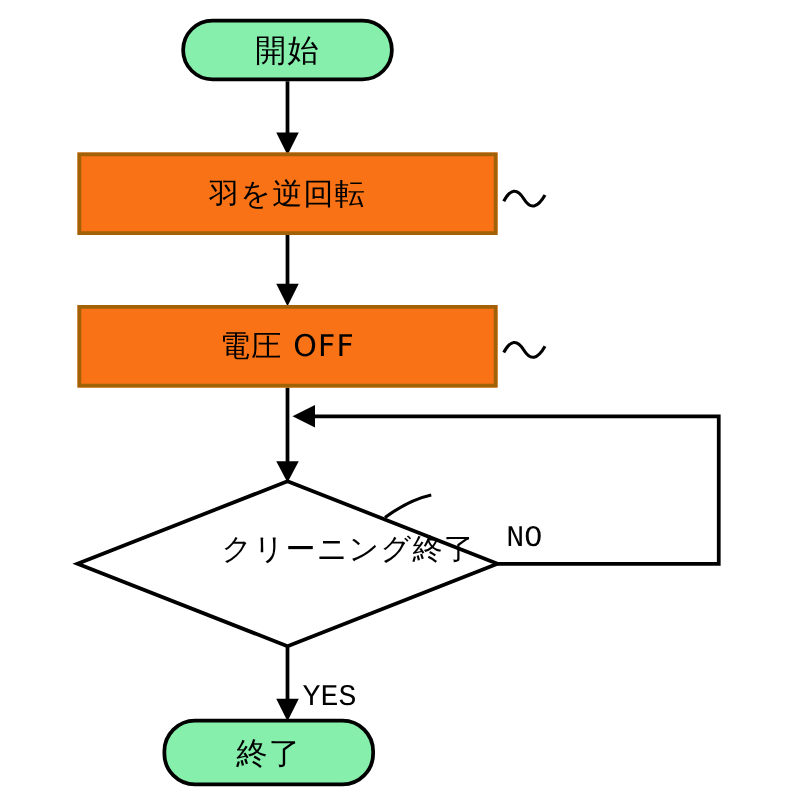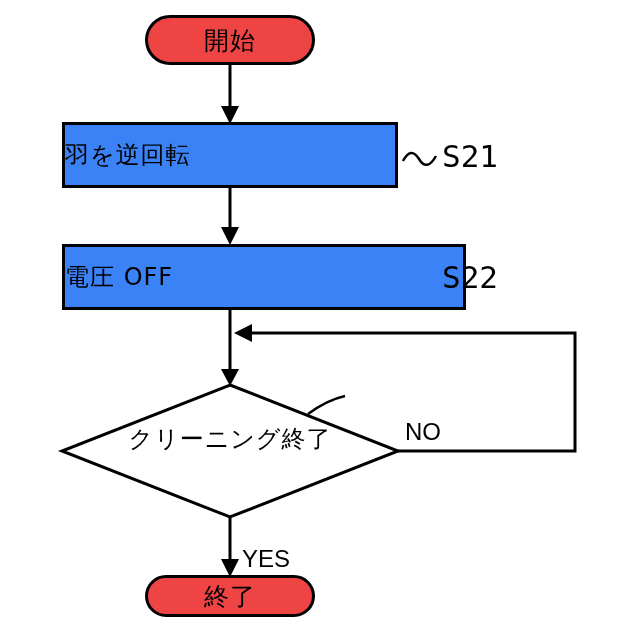--- a/index.html
+++ b/index.html
@@ -19,54 +19,54 @@
   #connector-layer {
     position: absolute;
     top: 0;
     left: 0;
   }
   .terminal {
     position: absolute;
     box-sizing: border-box;
     border: 3px solid #000000;
     border-radius: 26px;
-    background: #ef4444;
+    background: #86efac;
     display: flex;
     align-items: center;
     justify-content: center;
     font-size: 25px;
     letter-spacing: 1px;
   }
   .process {
     position: absolute;
     box-sizing: border-box;
-    border: 3px solid #000000;
-    background: #3b82f6;
+    border: 3px solid #a16207;
+    background: #f97316;
     display: flex;
     align-items: center;
-    justify-content: flex-start;
+    justify-content: center;
     font-size: 24px;
     letter-spacing: 1px;
   }
   .decision-text {
     position: absolute;
-    text-align: center;
+    text-align: right;
     font-size: 24px;
     line-height: 29px;
     letter-spacing: 1px;
   }
   .step-label {
     position: absolute;
     font-size: 31px;
     font-family: "DejaVu Sans Mono", "DejaVu Sans", monospace;
   }
   .branch-label {
     position: absolute;
     font-size: 24px;
-    font-family: Liberation Sans, sans-serif;
+    font-family: Liberation Mono, monospace;
   }
 </style>
 </head>
 <body>
 
 <div id="canvas">
 
   <svg id="connector-layer" width="640" height="640" viewBox="0 0 640 640">
 
     <polygon points="230,385 398,451 230,517 62,451" fill="#ffffff" stroke="#000000" stroke-width="3"></polygon>
@@ -93,31 +93,29 @@
     <path d="M 345 396 Q 327 400 308 414" fill="none" stroke="#000000" stroke-width="2.5"></path>
   </svg>
 
   <div class="terminal" style="left:145px; top:15px; width:170px; height:50px;">
     <span>開始</span>
   </div>
 
   <div class="process" style="left:62px; top:122px; width:336px; height:66px;">
     <span>羽を逆回転</span>
   </div>
-  <div class="step-label" style="left:442px; top:138px;">S21</div>
 
-  <div class="process" style="left:62px; top:244px; width:404px; height:66px;">
+  <div class="process" style="left:62px; top:244px; width:336px; height:66px;">
     <span>電圧 OFF</span>
   </div>
-  <div class="step-label" style="left:442px; top:259px;">S22</div>
 
   <div class="decision-text" style="left:80px; top:425px; width:300px;">
     <div>クリーニング終了</div>
   </div>
 
   <div class="branch-label" style="left:405px; top:418px;">NO</div>
   <div class="branch-label" style="left:242px; top:545px;">YES</div>
 
-  <div class="terminal" style="left:145px; top:575px; width:170px; height:42px;">
+  <div class="terminal" style="left:130px; top:575px; width:170px; height:54px;">
     <span>終了</span>
   </div>
 
 </div>
 
 </body></html>

